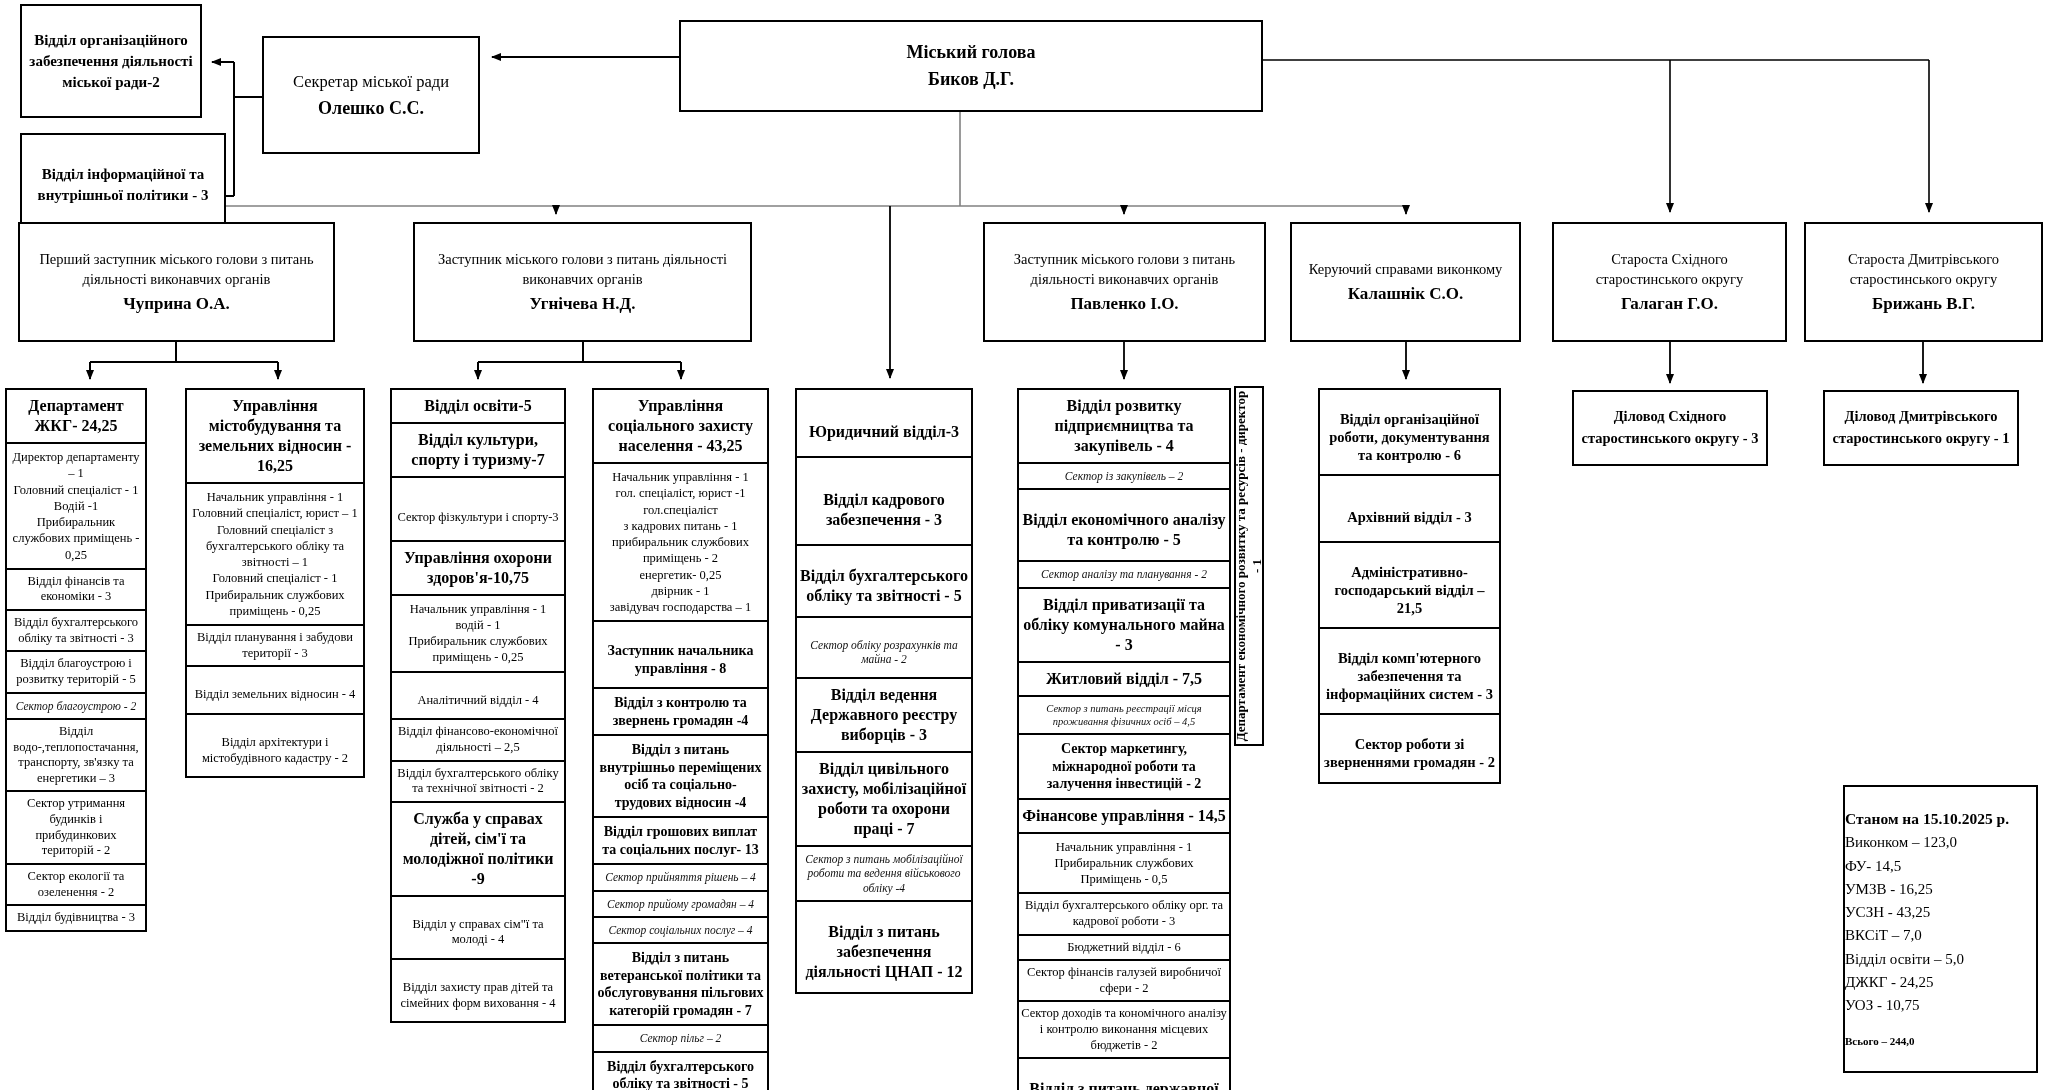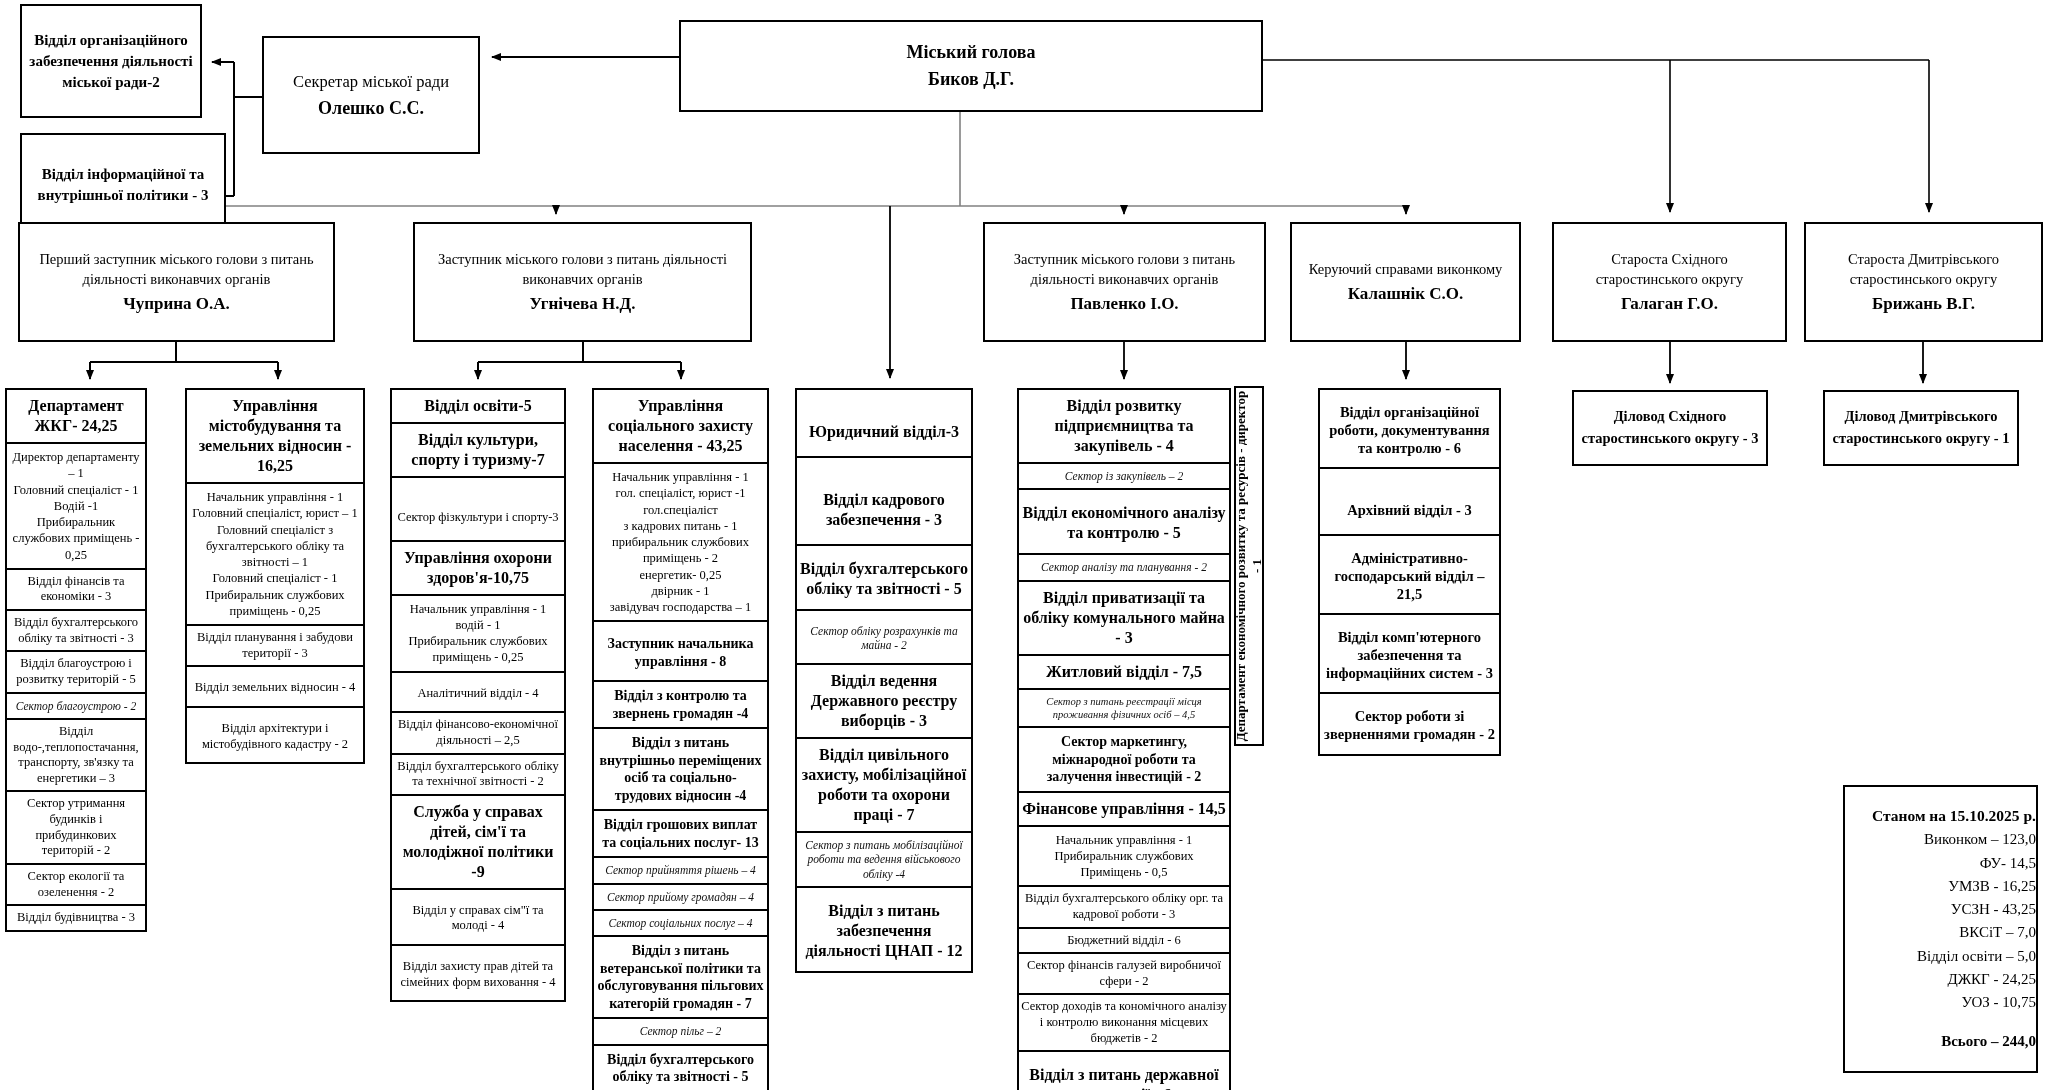--- a/index.html
+++ b/index.html
@@ -17,29 +17,29 @@
   .stack{position:absolute;z-index:1;box-sizing:border-box;}
   .stack .c{border:2px solid #000;margin-top:-2px;padding:4px 2px;text-align:center;background:#fff;
             box-sizing:border-box;position:relative;}
   .stack .c:first-child{margin-top:0;}
   .c.hl{font-weight:bold;font-size:16px;line-height:1.25;padding:6px 2px;}
   .c.hm{font-weight:bold;font-size:14px;line-height:1.25;padding:5px 2px;}
   .c.n{font-size:12.5px;line-height:1.25;}
   .c.st{font-size:12.5px;line-height:1.3;white-space:pre-line;padding:5px 2px;}
   .c.se{font-style:italic;font-size:11.5px;line-height:1.25;padding:5px 2px;color:#111;}
   .c.tall{padding-top:32px;padding-bottom:14px;}
-  .c.tall2{padding-top:13px;padding-bottom:10px;}
+  .c.tall2{padding-top:20px;padding-bottom:10px;}
   .vbox{position:absolute;border:2px solid #000;background:#fff;box-sizing:border-box;z-index:1;}
   .vbox .vt{position:absolute;left:50%;top:50%;width:352px;transform:translate(-50%,-50%) rotate(-90deg);
             text-align:center;font-weight:bold;font-size:13px;line-height:1.2;}
   .summary{position:absolute;border:2px solid #000;background:#fff;box-sizing:border-box;z-index:1;
-           display:flex;flex-direction:column;align-items:flex-end;justify-content:center;text-align:center;
+           display:flex;flex-direction:column;align-items:flex-start;justify-content:center;text-align:center;
            font-size:15px;line-height:1.55;}
   .summary .ttl{font-weight:bold;font-size:15.5px;}
-  .summary .tot{font-weight:bold;font-size:15px;margin-top:16px;}
+  .summary .tot{font-weight:bold;font-size:11px;margin-top:16px;}
 </style>
 </head>
 <body>
 
 <svg class="conns" width="2048" height="1090">
   <defs>
     <marker id="ah" markerWidth="12" markerHeight="10" refX="9" refY="4" orient="auto" markerUnits="userSpaceOnUse">
       <path d="M0,0 L10,4 L0,8 z" fill="#000"></path>
     </marker>
   </defs>

